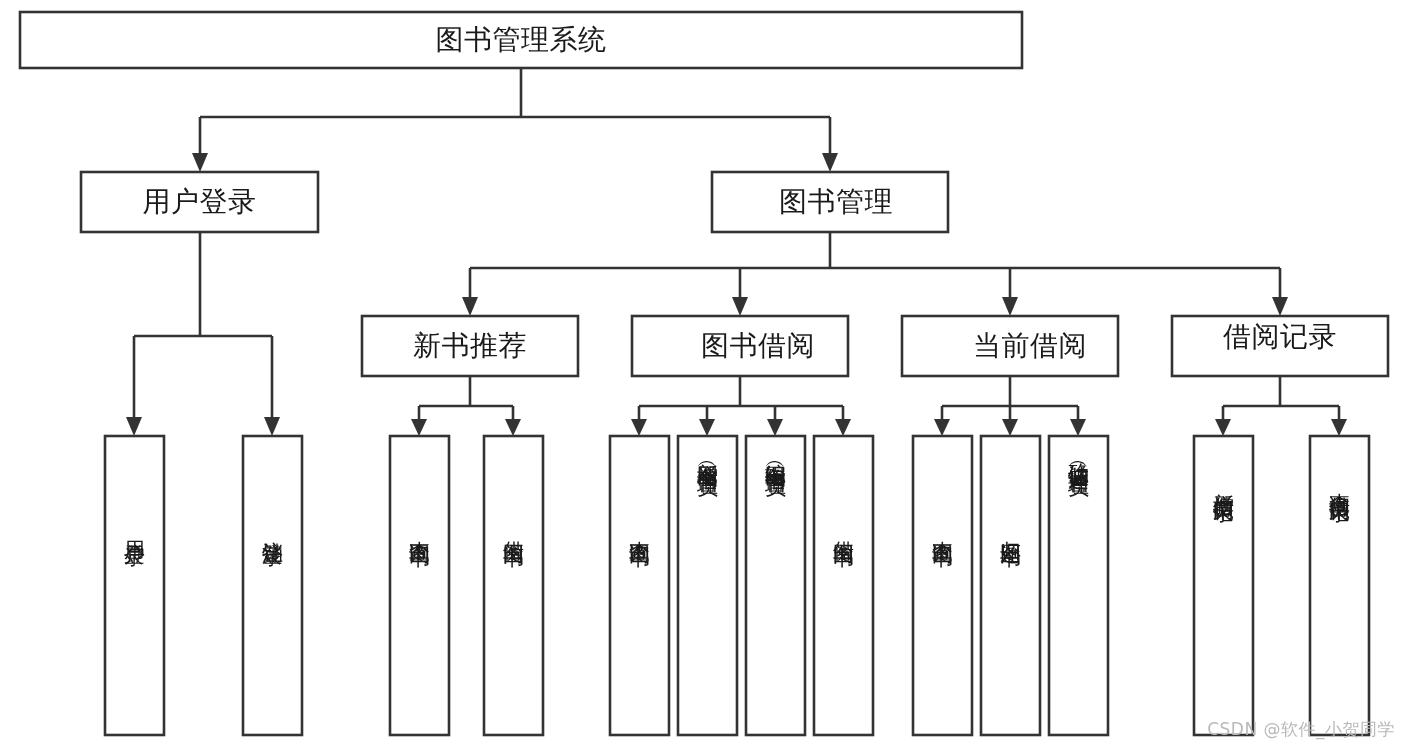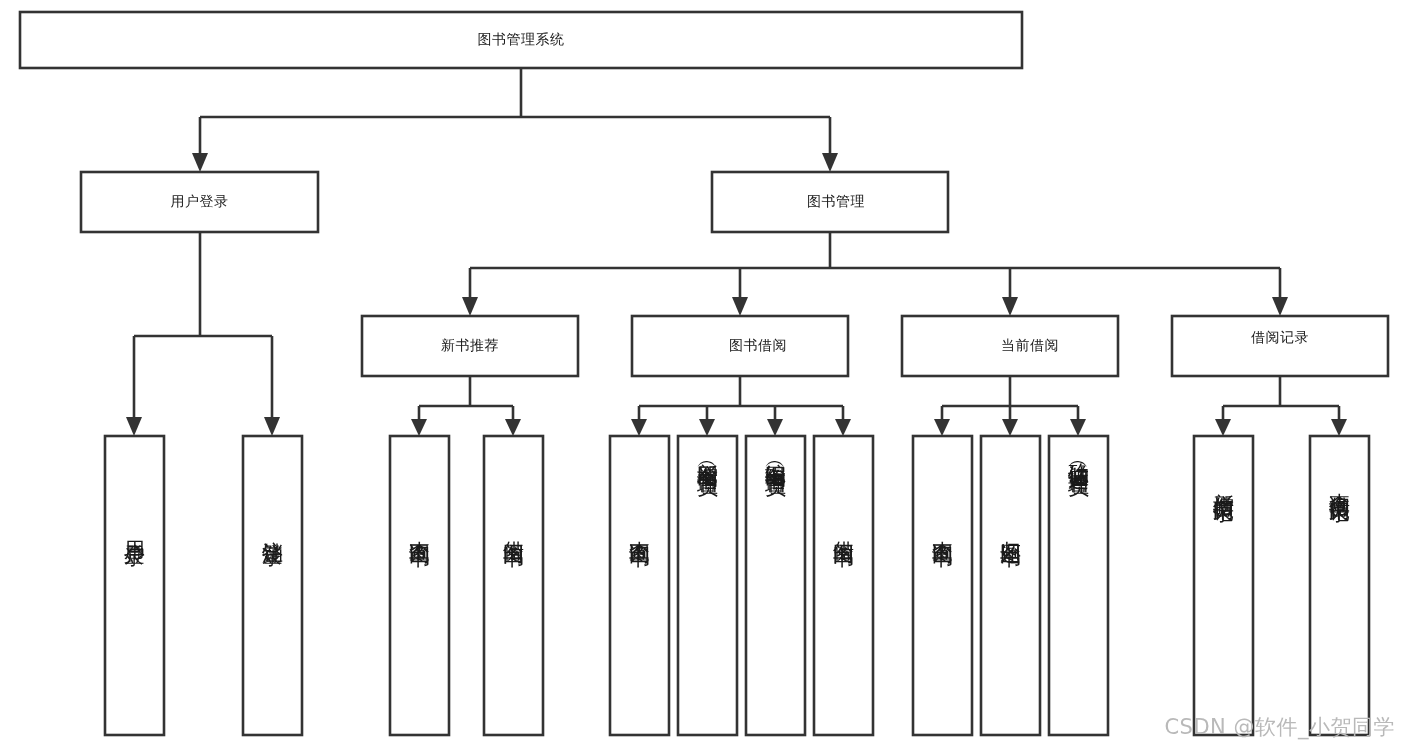--- a/index.html
+++ b/index.html
@@ -47,38 +47,38 @@
     display: flex;
     align-items: center;
     justify-content: center;
     color: #1a1a1a;
     font-family: "DejaVu Sans", "Liberation Sans", sans-serif;
     letter-spacing: 0.5px;
     pointer-events: none;
     box-sizing: border-box;
   }
   .node-label.horiz {
-    font-size: 14px;
+    font-size: 28px;
     line-height: 1.1;
   }
   .node-label.vert {
     writing-mode: vertical-rl;
     text-orientation: upright;
     font-size: 21px;
     line-height: 1.15;
     letter-spacing: 2px;
     justify-content: flex-start;
     align-items: center;
     padding-top: 10px;
   }
   .watermark {
     position: absolute;
     right: 10px;
     bottom: 6px;
-    font-size: 21px;
+    font-size: 17px;
     color: #b9b9b9;
     font-family: "DejaVu Sans", "Liberation Sans", sans-serif;
     white-space: nowrap;
     letter-spacing: 0.5px;
     text-align: right;
   }
 </style>
 </head>
 <body>
 

